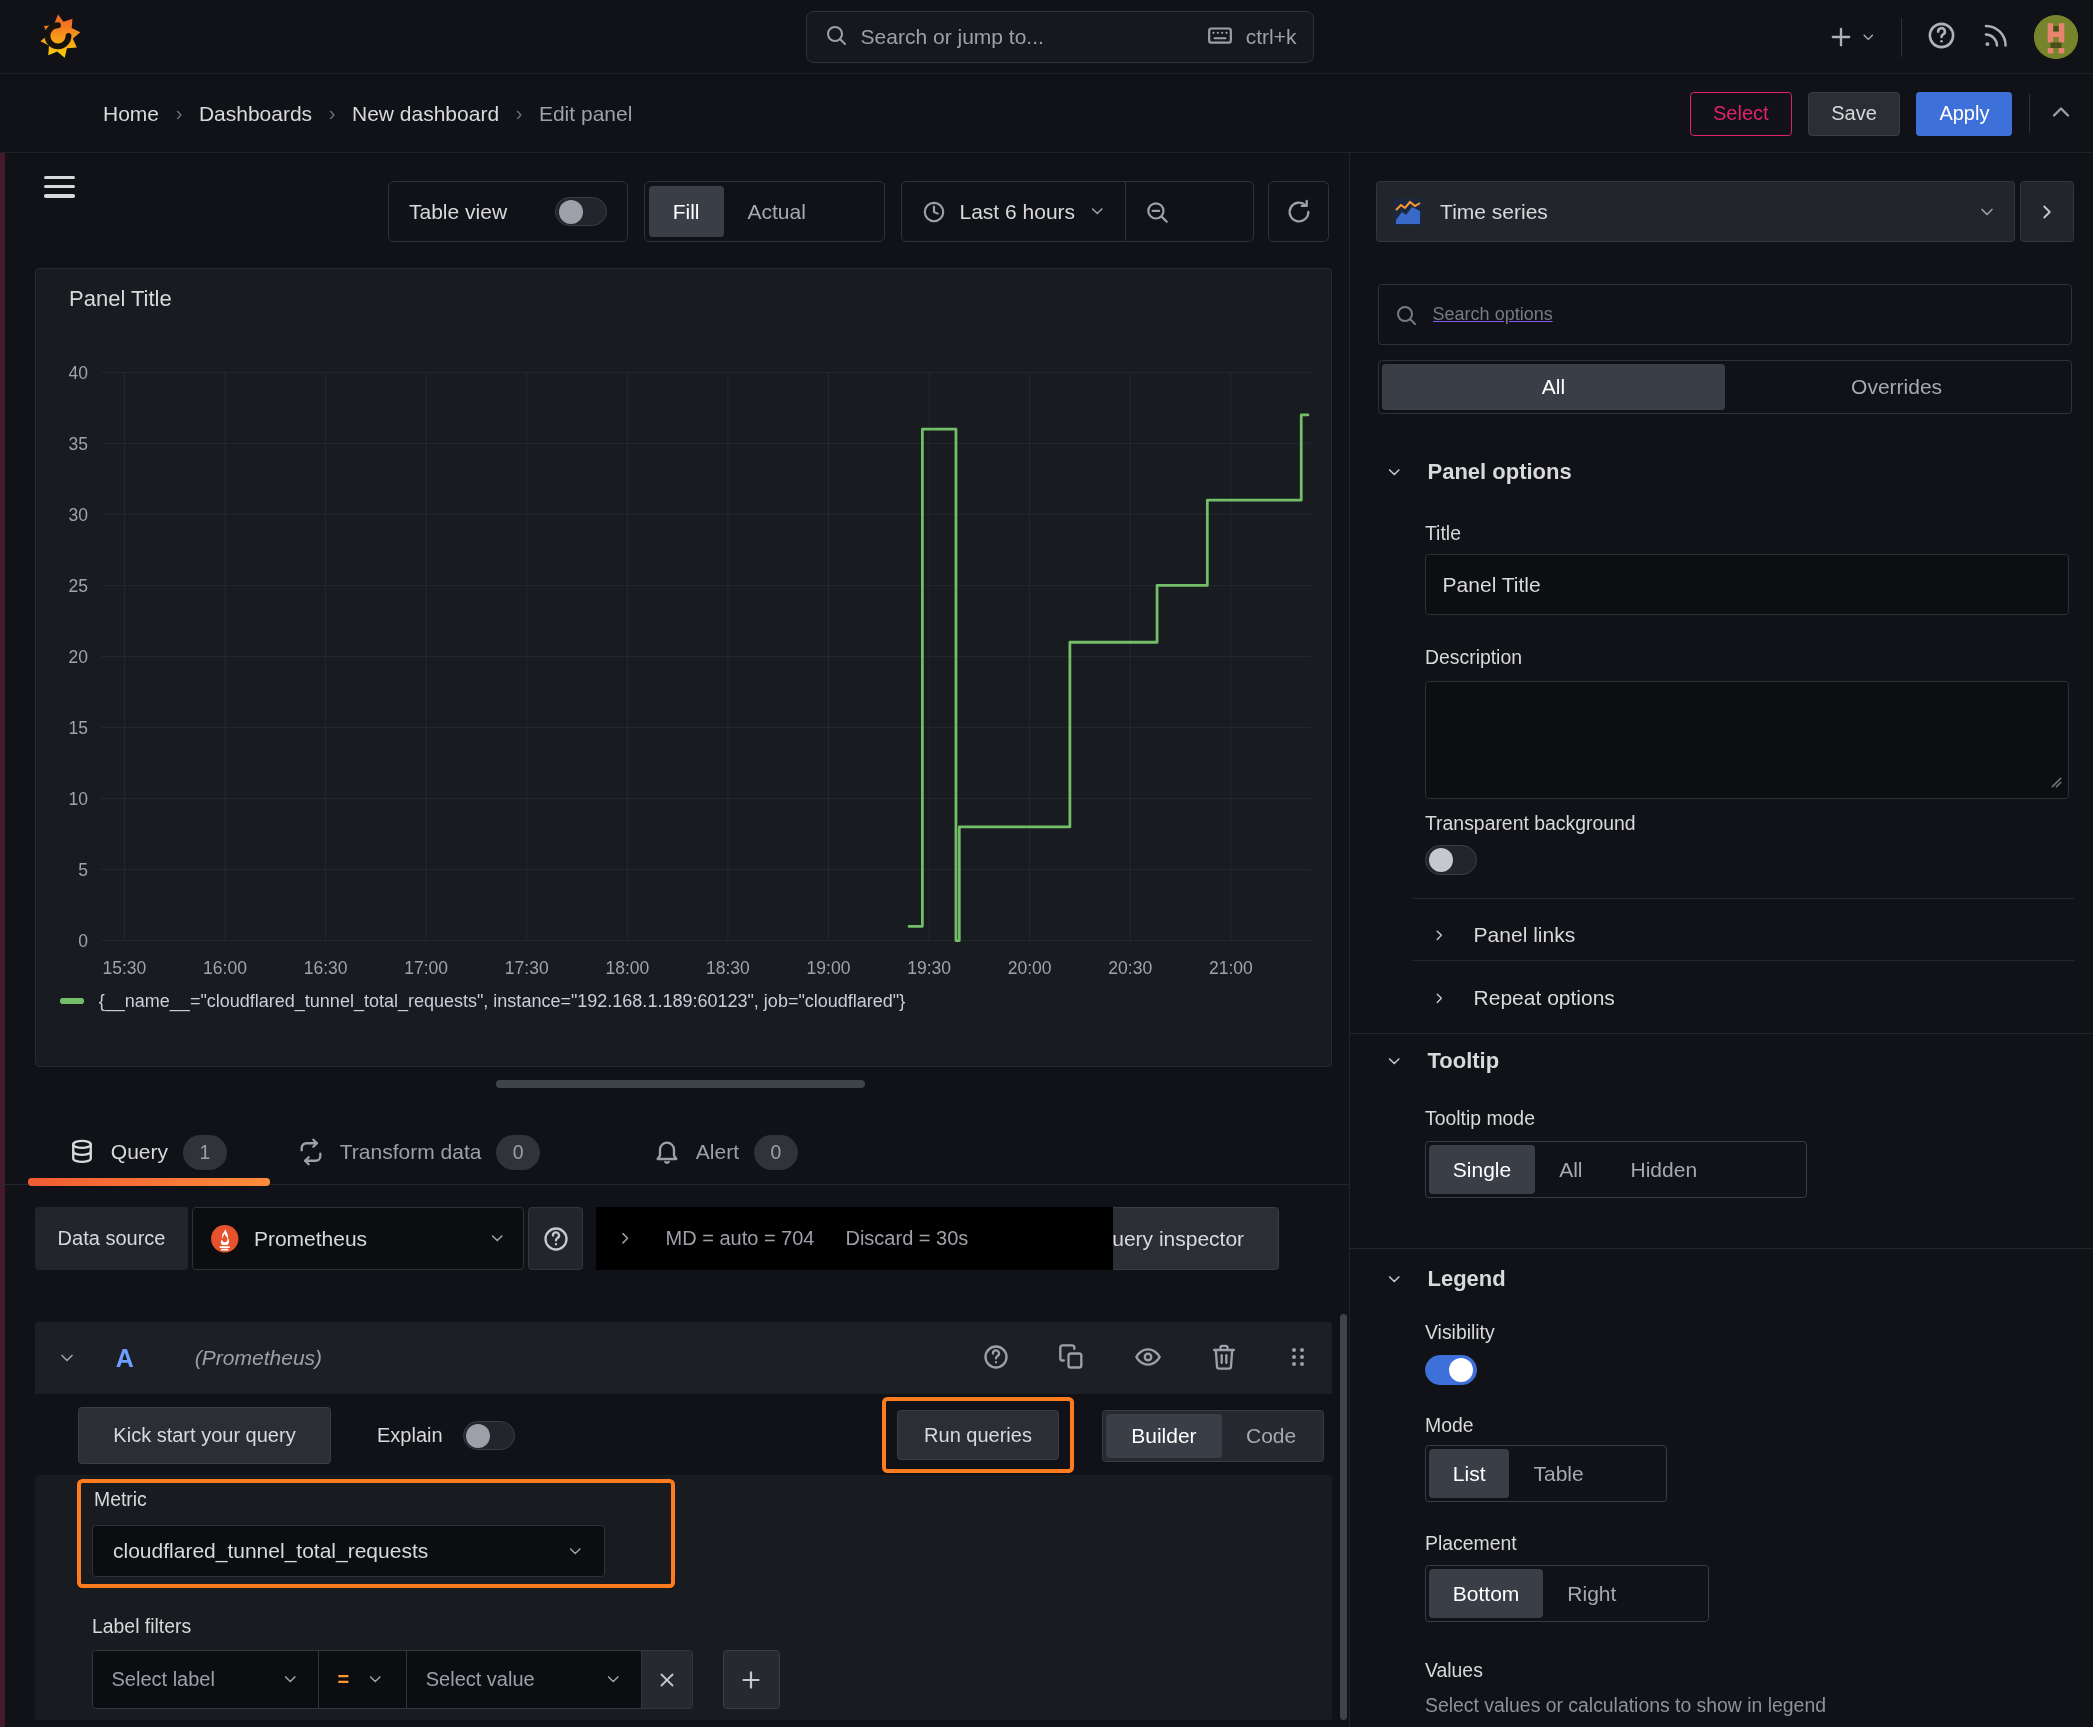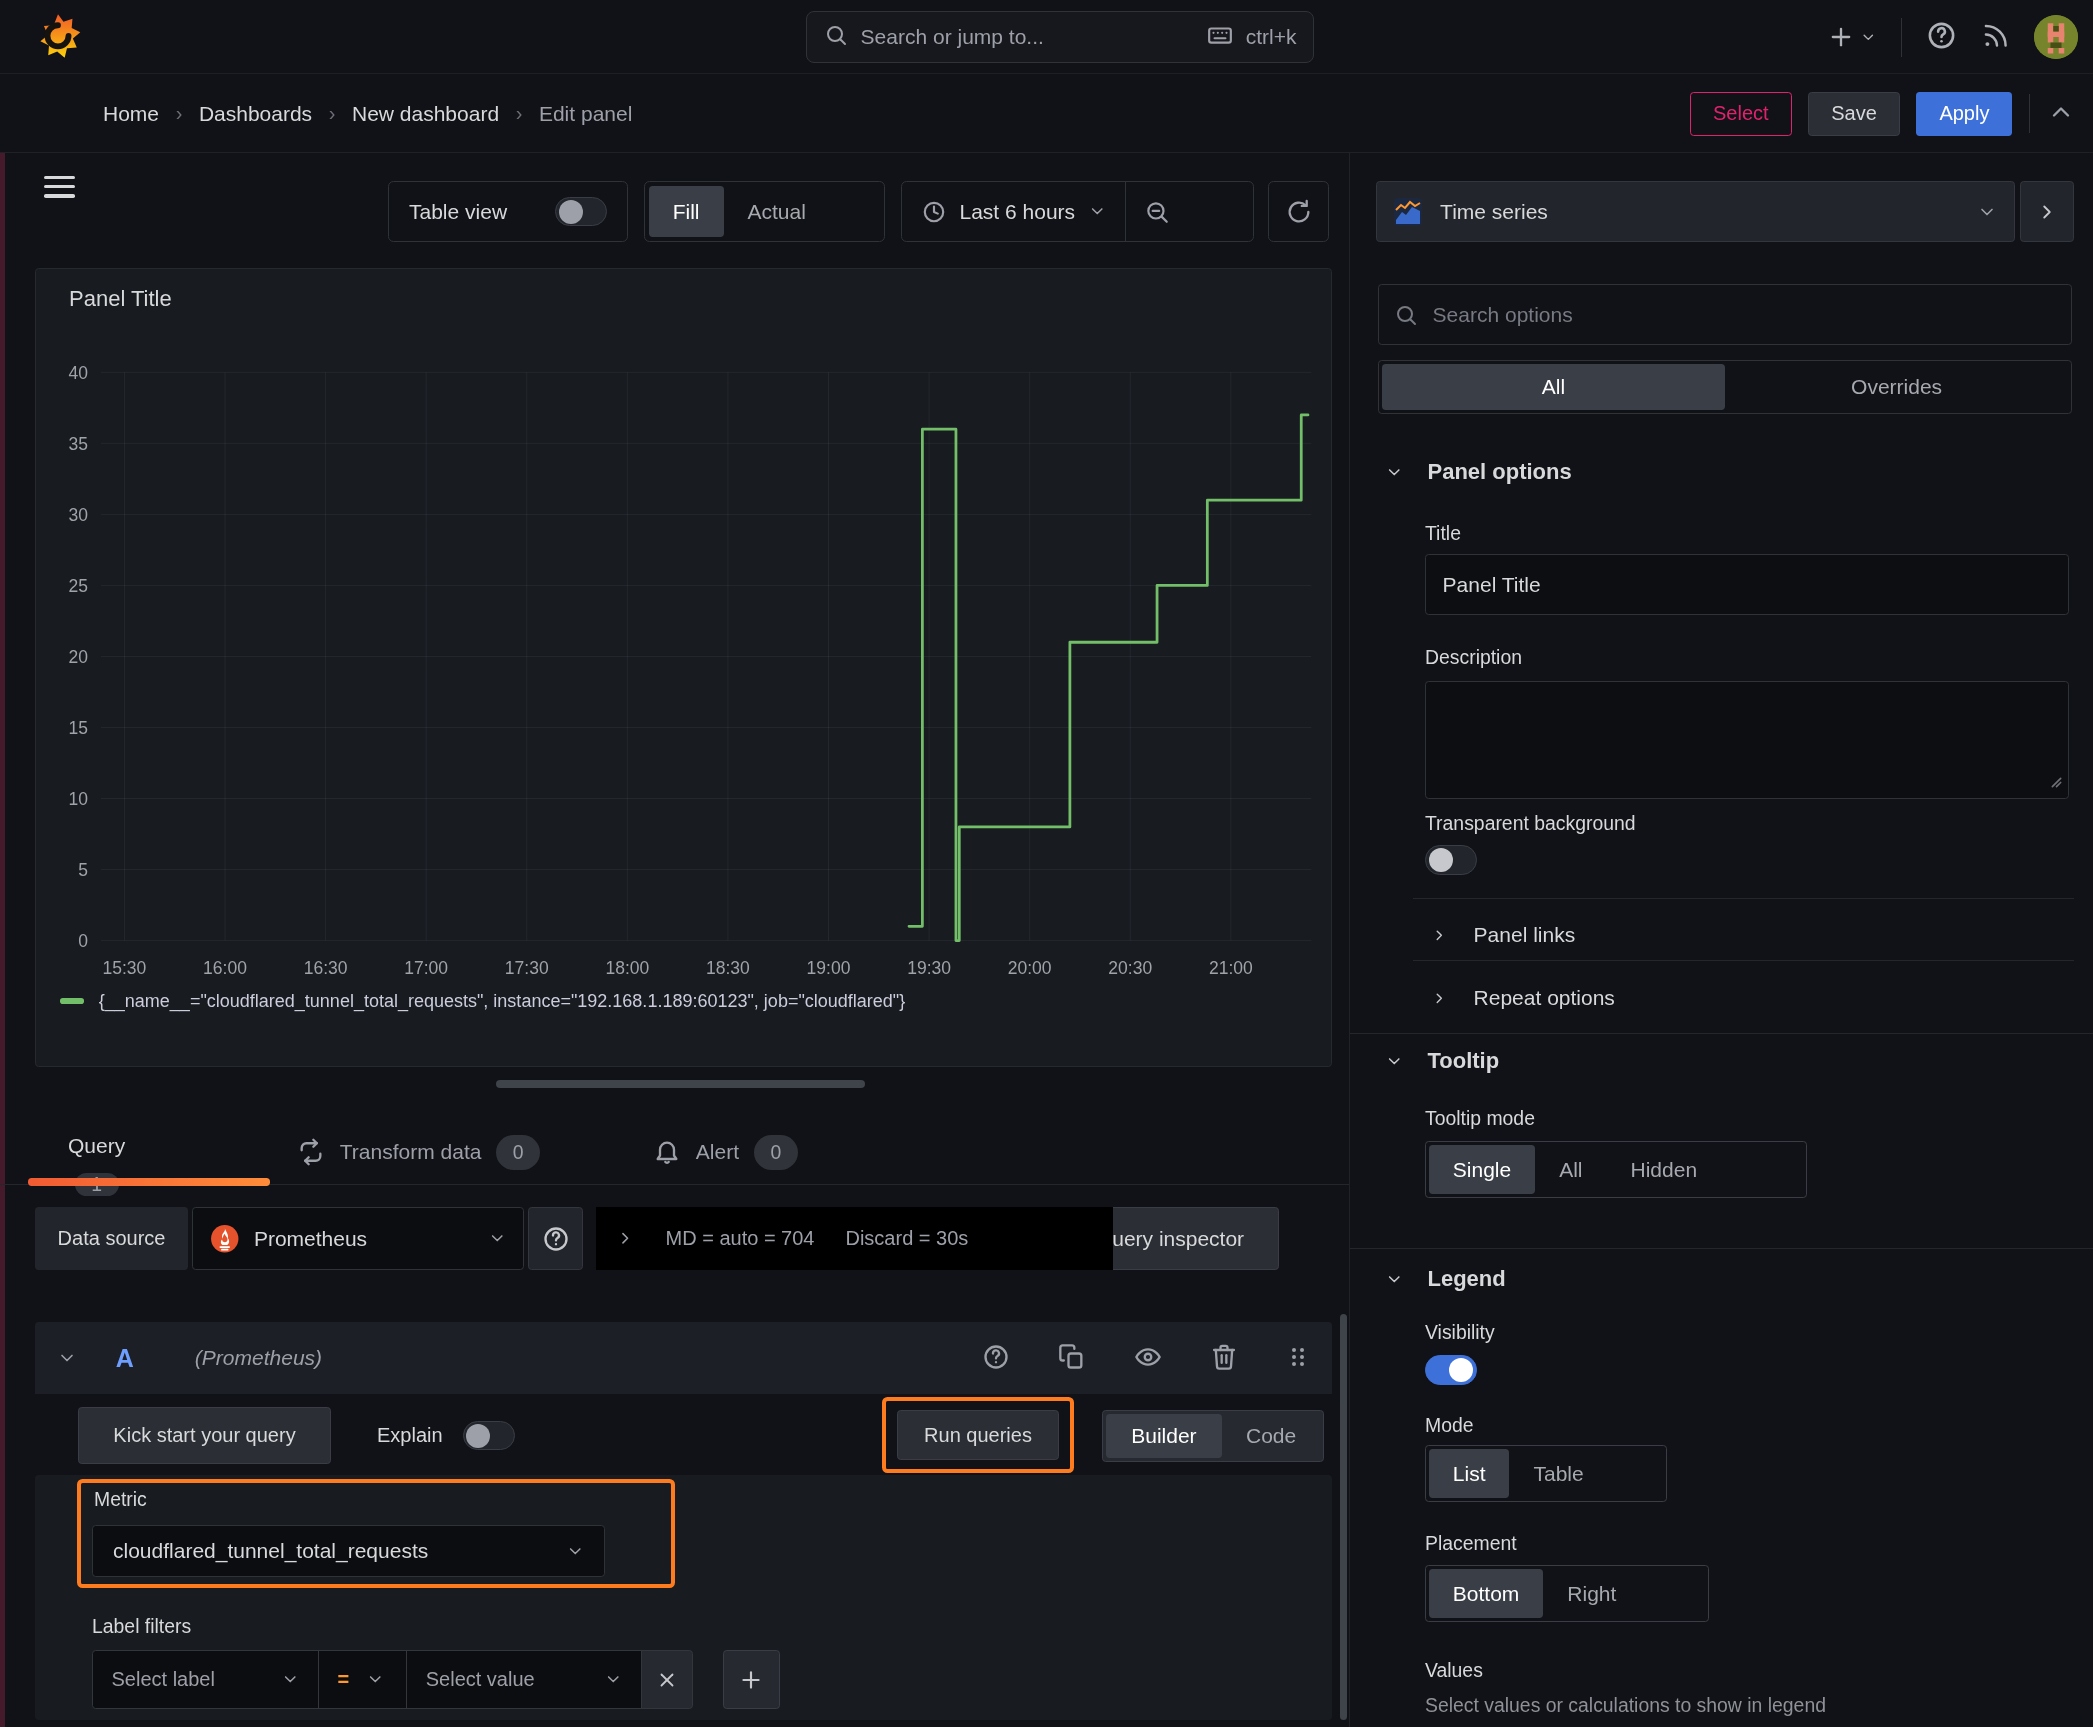--- a/index.html
+++ b/index.html
@@ -114,21 +114,21 @@
   
   #v-scrollbar { left:1340px; top:1314px; width:7.4px; height:406px; background:#3f434a; border-radius:3.7px; }
 
   
   #options-pane { left:1349px; top:153px; width:744px; height:1575px; background:#111217; border-left:0.9px solid #202228; }
   .op-abs { position:absolute; }
   #viz-picker { left:26px; top:28px; width:639px; height:61px; background:#22252b; border:0.9px solid #33363d; border-radius:3.7px; display:flex; align-items:center; gap:18.5px; padding:0 16.6px; font-size:21px; }
   #viz-picker .spacer { flex:1; }
   #viz-expand { left:670px; top:28px; width:54px; height:61px; background:#22252b; border:0.9px solid #33363d; border-radius:3.7px; display:flex; align-items:center; justify-content:center; color:#c7c8cd; }
   #opt-search { left:28px; top:131px; width:694px; height:61px; background:#111217; border:0.9px solid #2f3338; border-radius:3.7px; display:flex; align-items:center; gap:14.8px; padding:0 14.8px; color:#777a82; font-size:21px; }
-  #opt-search input { background:transparent; border:none; outline:none; color:#ffffff; font-size:21px; font-family:inherit; width:554px; }
+  #opt-search input { background:transparent; border:none; outline:none; color:#8b5cf6; font-size:18px; font-family:inherit; width:554px;text-decoration:underline; }
   #opt-search input::placeholder { color:#777a82; }
   #all-overrides { left:28px; top:207px; width:694px; height:54px; border:0.9px solid #2f3338; border-radius:3.7px; display:flex; padding:2.8px; }
   #all-overrides .seg { flex:1; }
   .sect-head { display:flex; align-items:center; gap:24px; font-size:22px; font-weight:700; color:#d8d9da; }
   .form-label { font-size:19.4px; color:#d8d9da; }
   .opt-input { background:#0d0e12; border:0.9px solid #2f3338; border-radius:3.7px; color:#d8d9da; font-size:21px; font-family:inherit; padding:0 16.6px; outline:none; }
   .divider { left:63px; width:661px; height:0.9px; background:#24262c; }
   .subrow { display:flex; align-items:center; gap:26px; font-size:21px; color:#d8d9da; }
   .radio-group { border:0.9px solid #3a3d45; border-radius:3.7px; display:flex; padding:2.8px; height:57px; }
   .hint { font-size:19.4px; color:#8e9197; }
@@ -315,21 +315,21 @@
         <polyline points="945.9,712.6 960.4,712.6 960.4,173.6 996.8,173.6 996.8,728.0 1000.4,728.0 1000.4,604.8 1120.3,604.8 1120.3,404.6 1214.8,404.6 1214.8,343.0 1269.3,343.0 1269.3,250.6 1371.1,250.6 1371.1,158.2 1378.4,158.2" fill="none" stroke="#73bf69" stroke-width="3" stroke-linejoin="round" stroke-linecap="round"></polyline>
       </svg>
     <div class="abs" id="chart-legend">
       <span id="legend-swatch" style="background: rgb(115, 191, 105);"></span>
       <span>{__name__="cloudflared_tunnel_total_requests", instance="192.168.1.189:60123", job="cloudflared"}</span>
     </div>
   </div>
   <div class="abs" id="resize-handle"></div>
 
   <div class="abs" id="tabsbar">
-    <div class="qtab" style="left:68px;flex-direction:column;">
+    <div class="qtab" style="left:68px;">
       <svg class="ic" width="28" height="28" viewBox="0 0 24 24">
           <ellipse cx="12" cy="5.5" rx="7.5" ry="3"></ellipse>
           <path d="M4.5 5.5v6c0 1.7 3.4 3 7.5 3s7.5-1.3 7.5-3v-6"></path>
           <path d="M4.5 11.5v6c0 1.7 3.4 3 7.5 3s7.5-1.3 7.5-3v-6"></path>
         </svg>
       <span>Query</span>
       <span class="count-badge">1</span>
     </div>
     <div class="abs" id="tab-underline"></div>
     <div class="qtab gray" style="left:297px;">

